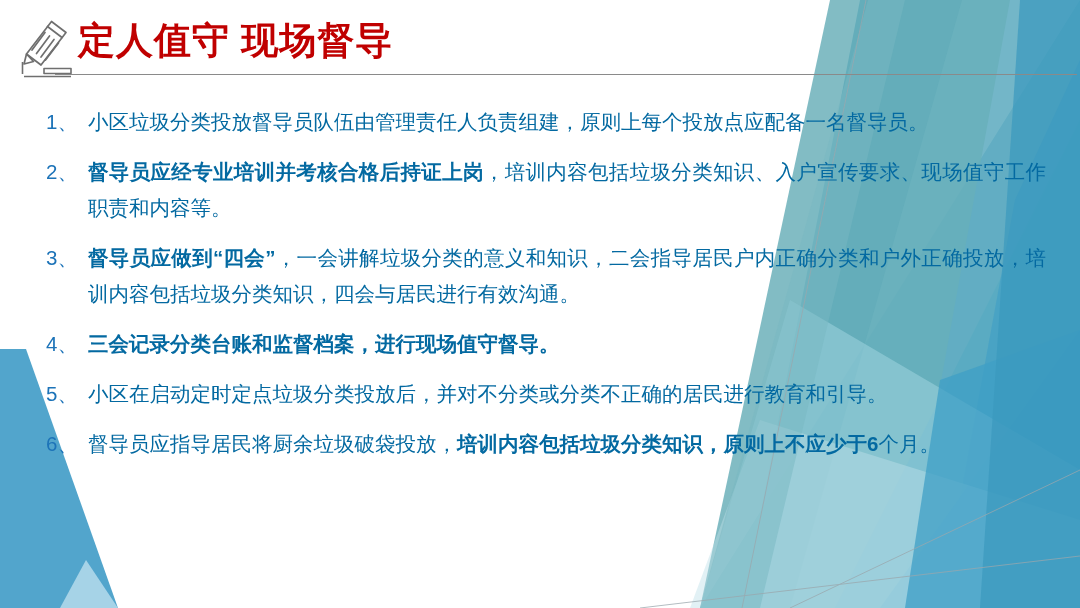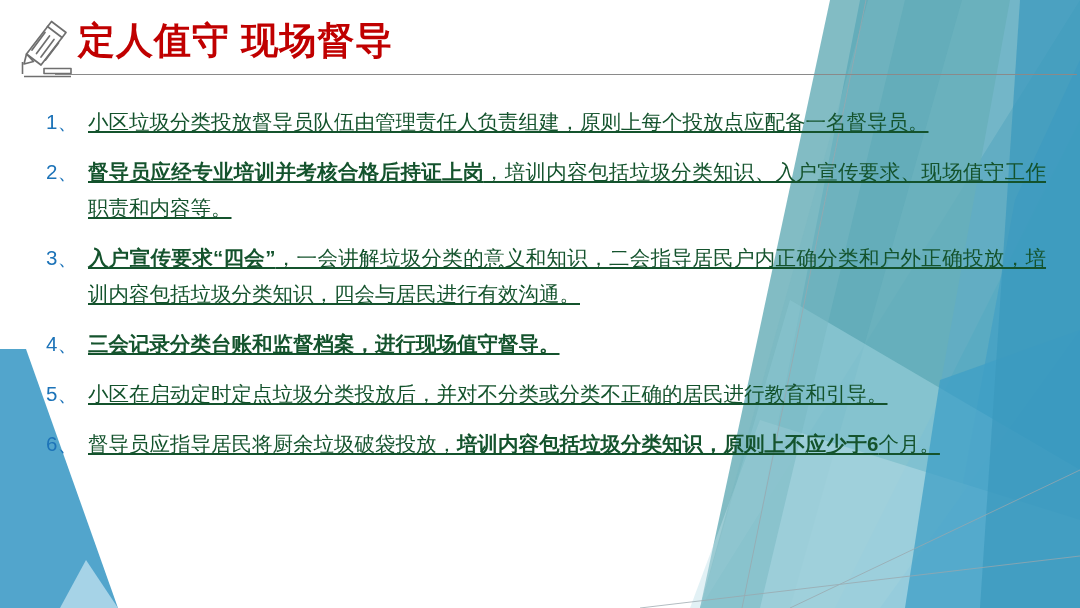--- a/index.html
+++ b/index.html
@@ -65,24 +65,23 @@
   .item-num{
     flex:0 0 auto;
     width:42px;
     color:#1C73B8;
     font-weight:normal;
     font-size:20.5px;
     letter-spacing:0px;
   }
   .item-text{
     flex:1 1 auto;
-    color:#14532d;
+    color:#0369a1;
     text-align:justify;
     text-justify:inter-ideograph;
-    text-decoration:underline;
   }
   .item-text b{font-weight:bold;}
 </style>
 </head>
 <body>
 
 <div class="slide">
 
   <svg class="bg-art" viewBox="0 0 1080 608" preserveAspectRatio="none">
 
@@ -149,21 +148,21 @@
       <span class="item-text"><span>小区垃圾分类投放督导员队伍由管理责任人负责组建，原则上每个投放点应配备一名督导员。</span></span>
     </div>
 
     <div class="list-item">
       <span class="item-num">2、</span>
       <span class="item-text"><b>督导员应经专业培训并考核合格后持证上岗</b><span>，培训内容包括垃圾分类知识、入户宣传要求、现场值守工作职责和内容等。</span></span>
     </div>
 
     <div class="list-item">
       <span class="item-num">3、</span>
-      <span class="item-text"><b>入户宣传要求“四会”</b><span>，一会讲解垃圾分类的意义和知识，二会指导居民户内正确分类和户外正确投放，培训内容包括垃圾分类知识，四会与居民进行有效沟通。</span></span>
+      <span class="item-text"><b>督导员应做到“四会”</b><span>，一会讲解垃圾分类的意义和知识，二会指导居民户内正确分类和户外正确投放，培训内容包括垃圾分类知识，四会与居民进行有效沟通。</span></span>
     </div>
 
     <div class="list-item">
       <span class="item-num">4、</span>
       <span class="item-text"><b>三会记录分类台账和监督档案，进行现场值守督导。</b></span>
     </div>
 
     <div class="list-item">
       <span class="item-num">5、</span>
       <span class="item-text"><span>小区在启动定时定点垃圾分类投放后，并对不分类或分类不正确的居民进行教育和引导。</span></span>

